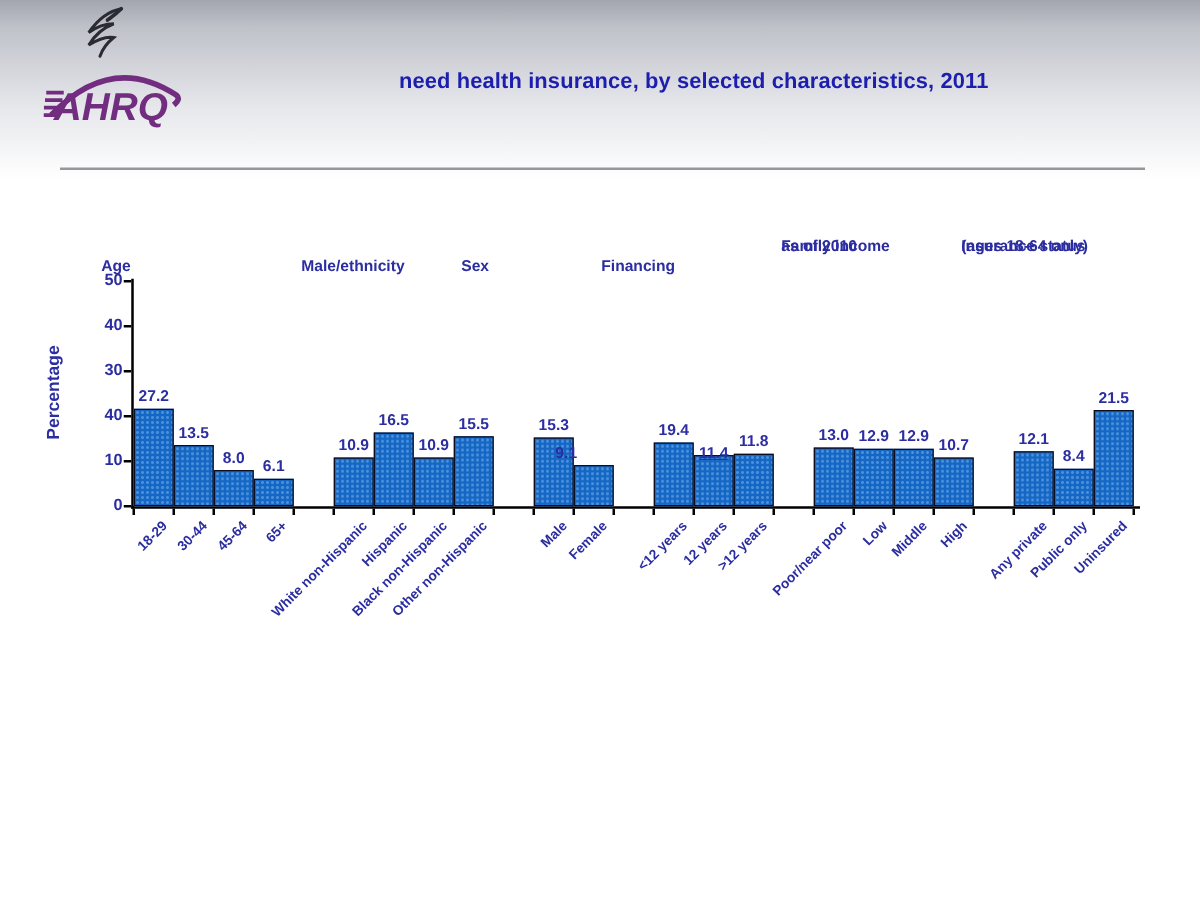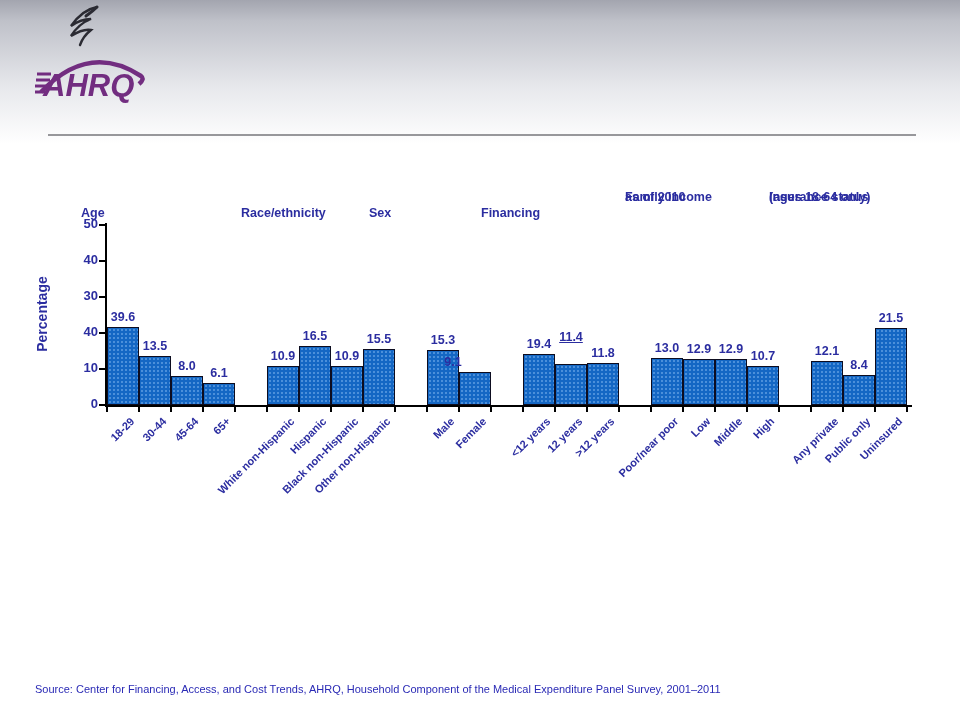--- a/index.html
+++ b/index.html
@@ -48,41 +48,42 @@
         <line x1="1" y1="34" x2="15" y2="34"></line>
         <line x1="0" y1="40" x2="14" y2="40"></line>
         <line x1="-1" y1="46" x2="13" y2="46"></line>
       </g>
       <path d="M6 46 Q 54 -4 106 30 Q 110 33 104 38" fill="none" stroke="#722d80" stroke-width="4.5"></path>
       <text x="8" y="50" font-family="Liberation Sans, sans-serif" font-size="31" font-weight="bold" font-style="italic" fill="#722d80">AHRQ</text>
     </svg>
   </div>
 
   <div class="fig-title">
+    <div>need health insurance, by selected characteristics, 2011</div>
   </div>
 
   <div id="chart">
       <div class="axis" style="left: 105px; top: 223px; width: 2px; height: 184px;"></div>
       <div class="axis" style="left: 105px; top: 405px; width: 807px; height: 2px;"></div>
       <div class="ylab" style="left: -38px; top: 306px; width: 160px;">Percentage</div>
       <div class="ytickmark" style="left: 99px; top: 404px;"></div>
       <div class="ytl" style="left: 60px; top: 396px; width: 38px;">0</div>
       <div class="ytickmark" style="left: 99px; top: 368px;"></div>
       <div class="ytl" style="left: 60px; top: 360px; width: 38px;">10</div>
       <div class="ytickmark" style="left: 99px; top: 332px;"></div>
       <div class="ytl" style="left: 60px; top: 324px; width: 38px;">40</div>
       <div class="ytickmark" style="left: 99px; top: 296px;"></div>
       <div class="ytl" style="left: 60px; top: 288px; width: 38px;">30</div>
       <div class="ytickmark" style="left: 99px; top: 260px;"></div>
       <div class="ytl" style="left: 60px; top: 252px; width: 38px;">40</div>
       <div class="ytickmark" style="left: 99px; top: 224px;"></div>
       <div class="ytl" style="left: 60px; top: 216px; width: 38px;">50</div>
       <div class="xtick" style="left: 106px; top: 407px;"></div>
       <div class="bar" style="left: 107px; top: 326.88px; width: 32px; height: 78.12px; background-color: rgb(20, 103, 196); border-color: rgb(13, 13, 32);"></div>
-      <div class="val" style="left: 93px; top: 309.88px; width: 60px;">39.6</div>
+      <div class="val" style="left: 93px; top: 309.88px; width: 60px;">27.2</div>
       <div class="cat" style="left: -22px; top: 415px; width: 150px;">18-29</div>
       <div class="xtick" style="left: 138px; top: 407px;"></div>
       <div class="bar" style="left: 139px; top: 356.4px; width: 32px; height: 48.6px; background-color: rgb(20, 103, 196); border-color: rgb(13, 13, 32);"></div>
       <div class="val" style="left: 125px; top: 339.4px; width: 60px;">13.5</div>
       <div class="cat" style="left: 10px; top: 415px; width: 150px;">30-44</div>
       <div class="xtick" style="left: 170px; top: 407px;"></div>
       <div class="bar" style="left: 171px; top: 376.2px; width: 32px; height: 28.8px; background-color: rgb(20, 103, 196); border-color: rgb(13, 13, 32);"></div>
       <div class="val" style="left: 157px; top: 359.2px; width: 60px;">8.0</div>
       <div class="cat" style="left: 42px; top: 415px; width: 150px;">45-64</div>
       <div class="xtick" style="left: 202px; top: 407px;"></div>
@@ -104,41 +105,41 @@
       <div class="xtick" style="left: 330px; top: 407px;"></div>
       <div class="bar" style="left: 331px; top: 365.76px; width: 32px; height: 39.24px; background-color: rgb(20, 103, 196); border-color: rgb(13, 13, 32);"></div>
       <div class="val" style="left: 317px; top: 348.76px; width: 60px;">10.9</div>
       <div class="cat" style="left: 202px; top: 415px; width: 150px;">Black non-Hispanic</div>
       <div class="xtick" style="left: 362px; top: 407px;"></div>
       <div class="bar" style="left: 363px; top: 349.2px; width: 32px; height: 55.8px; background-color: rgb(20, 103, 196); border-color: rgb(13, 13, 32);"></div>
       <div class="val" style="left: 349px; top: 332.2px; width: 60px;">15.5</div>
       <div class="cat" style="left: 234px; top: 415px; width: 150px;">Other non-Hispanic</div>
       <div class="xtick" style="left: 394px; top: 407px;"></div>
       <div class="ghead" style="left: 241px; top: 206px; width: 180px;">
-        <div>Race/ethnicity</div>
+        <div>Male/ethnicity</div>
       </div>
       <div class="xtick" style="left: 426px; top: 407px;"></div>
       <div class="bar" style="left: 427px; top: 349.92px; width: 32px; height: 55.08px; background-color: rgb(20, 103, 196); border-color: rgb(13, 13, 32);"></div>
       <div class="val" style="left: 413px; top: 332.92px; width: 60px;">15.3</div>
       <div class="cat" style="left: 298px; top: 415px; width: 150px;">Male</div>
       <div class="xtick" style="left: 458px; top: 407px;"></div>
       <div class="bar" style="left: 459px; top: 372.24px; width: 32px; height: 32.76px; background-color: rgb(20, 103, 196); border-color: rgb(13, 13, 32);"></div>
       <div class="val" style="left: 423px; top: 355.24px; width: 60px;">9.1</div>
       <div class="cat" style="left: 330px; top: 415px; width: 150px;">Female</div>
       <div class="xtick" style="left: 490px; top: 407px;"></div>
       <div class="ghead" style="left: 369px; top: 206px; width: 180px;">
         <div>Sex</div>
       </div>
       <div class="xtick" style="left: 522px; top: 407px;"></div>
       <div class="bar" style="left: 523px; top: 354.24px; width: 32px; height: 50.76px; background-color: rgb(20, 103, 196); border-color: rgb(13, 13, 32);"></div>
       <div class="val" style="left: 509px; top: 337.24px; width: 60px;">19.4</div>
       <div class="cat" style="left: 394px; top: 415px; width: 150px;">&lt;12 years</div>
       <div class="xtick" style="left: 554px; top: 407px;"></div>
       <div class="bar" style="left: 555px; top: 363.96px; width: 32px; height: 41.04px; background-color: rgb(20, 103, 196); border-color: rgb(13, 13, 32);"></div>
-      <div class="val" style="left: 541px; top: 330px; width: 60px; text-decoration: underline;">11.4</div>
+      <div class="val" style="left: 541px; top: 355px; width: 60px; text-decoration: underline;">11.4</div>
       <div class="cat" style="left: 426px; top: 415px; width: 150px;">12 years</div>
       <div class="xtick" style="left: 586px; top: 407px;"></div>
       <div class="bar" style="left: 587px; top: 362.52px; width: 32px; height: 42.48px; background-color: rgb(20, 103, 196); border-color: rgb(13, 13, 32);"></div>
       <div class="val" style="left: 573px; top: 345.52px; width: 60px;">11.8</div>
       <div class="cat" style="left: 458px; top: 415px; width: 150px;">&gt;12 years</div>
       <div class="xtick" style="left: 618px; top: 407px;"></div>
       <div class="ghead" style="left: 481px; top: 206px; width: 180px;">
         <div>Financing</div>
       </div>
       <div class="xtick" style="left: 650px; top: 407px;"></div>
@@ -174,14 +175,13 @@
       <div class="bar" style="left: 875px; top: 327.6px; width: 32px; height: 77.4px; background-color: rgb(20, 103, 196); border-color: rgb(13, 13, 32);"></div>
       <div class="val" style="left: 861px; top: 310.6px; width: 60px;">21.5</div>
       <div class="cat" style="left: 746px; top: 415px; width: 150px;">Uninsured</div>
       <div class="xtick" style="left: 906px; top: 407px;"></div>
       <div class="ghead" style="left: 769px; top: 190px; width: 180px;">
         <div>Insurance status</div>
         <div>(ages 18-64 only)</div>
       </div>
     </div>
 
-  <div class="source">Source: Center for Financing, Access, and Cost Trends, AHRQ, Household Component of the Medical Expenditure Panel Survey,  2001–2011</div>
 </div>
 
 </body></html>

